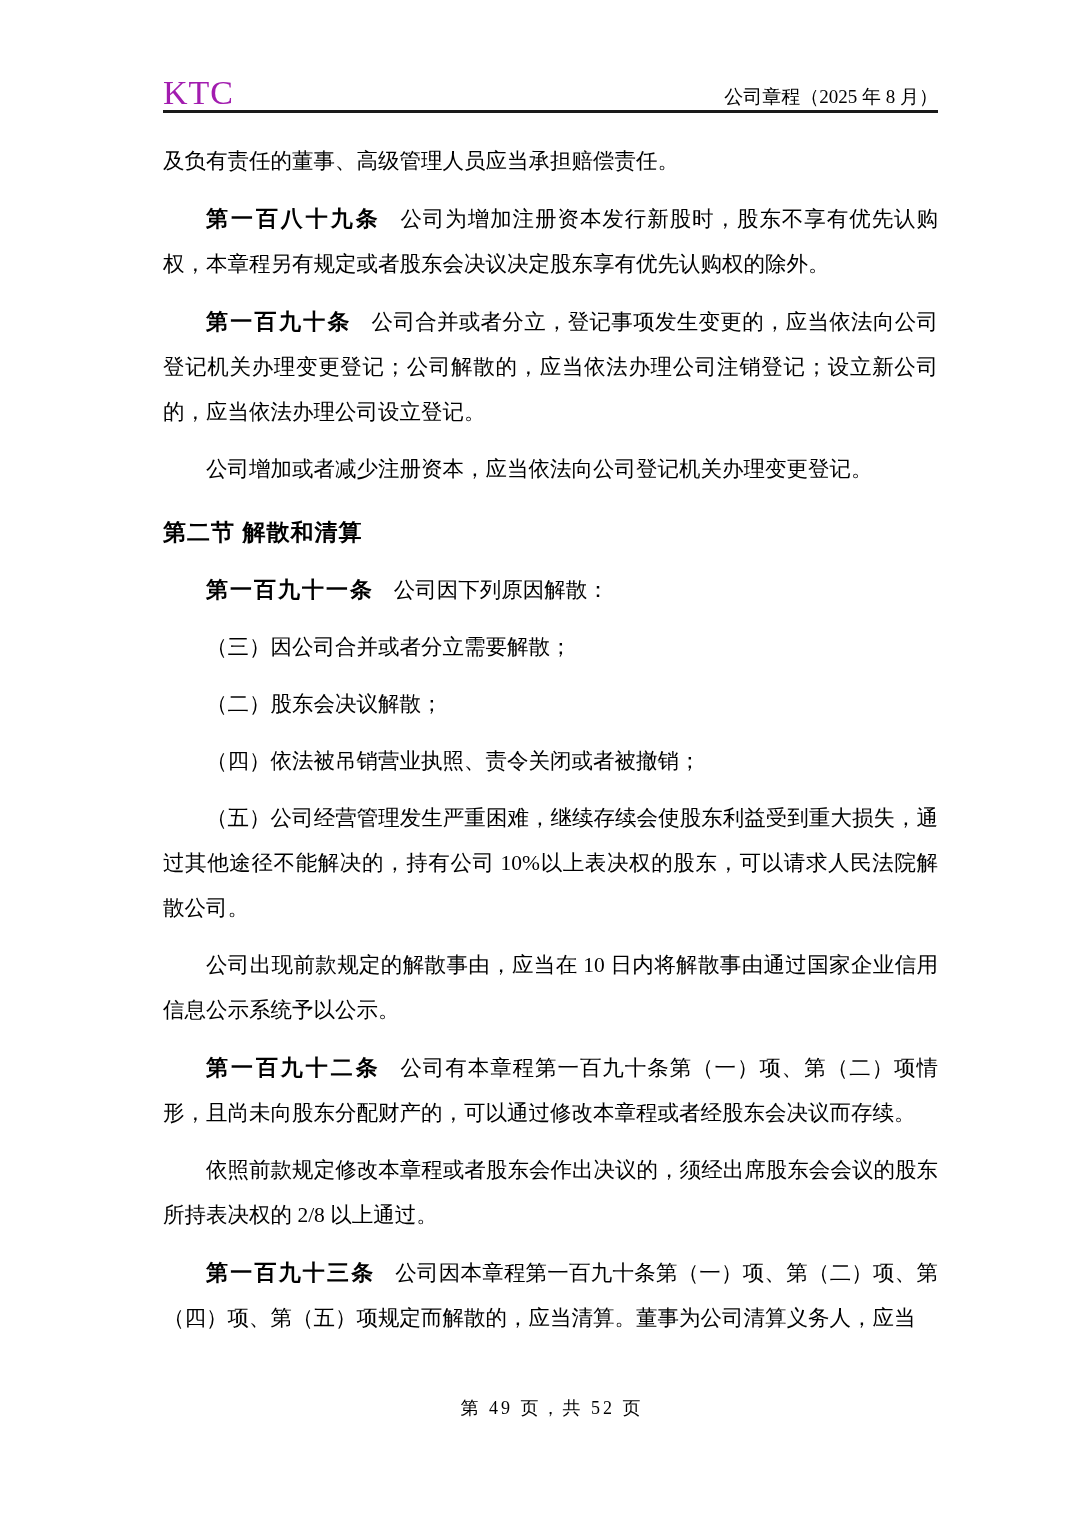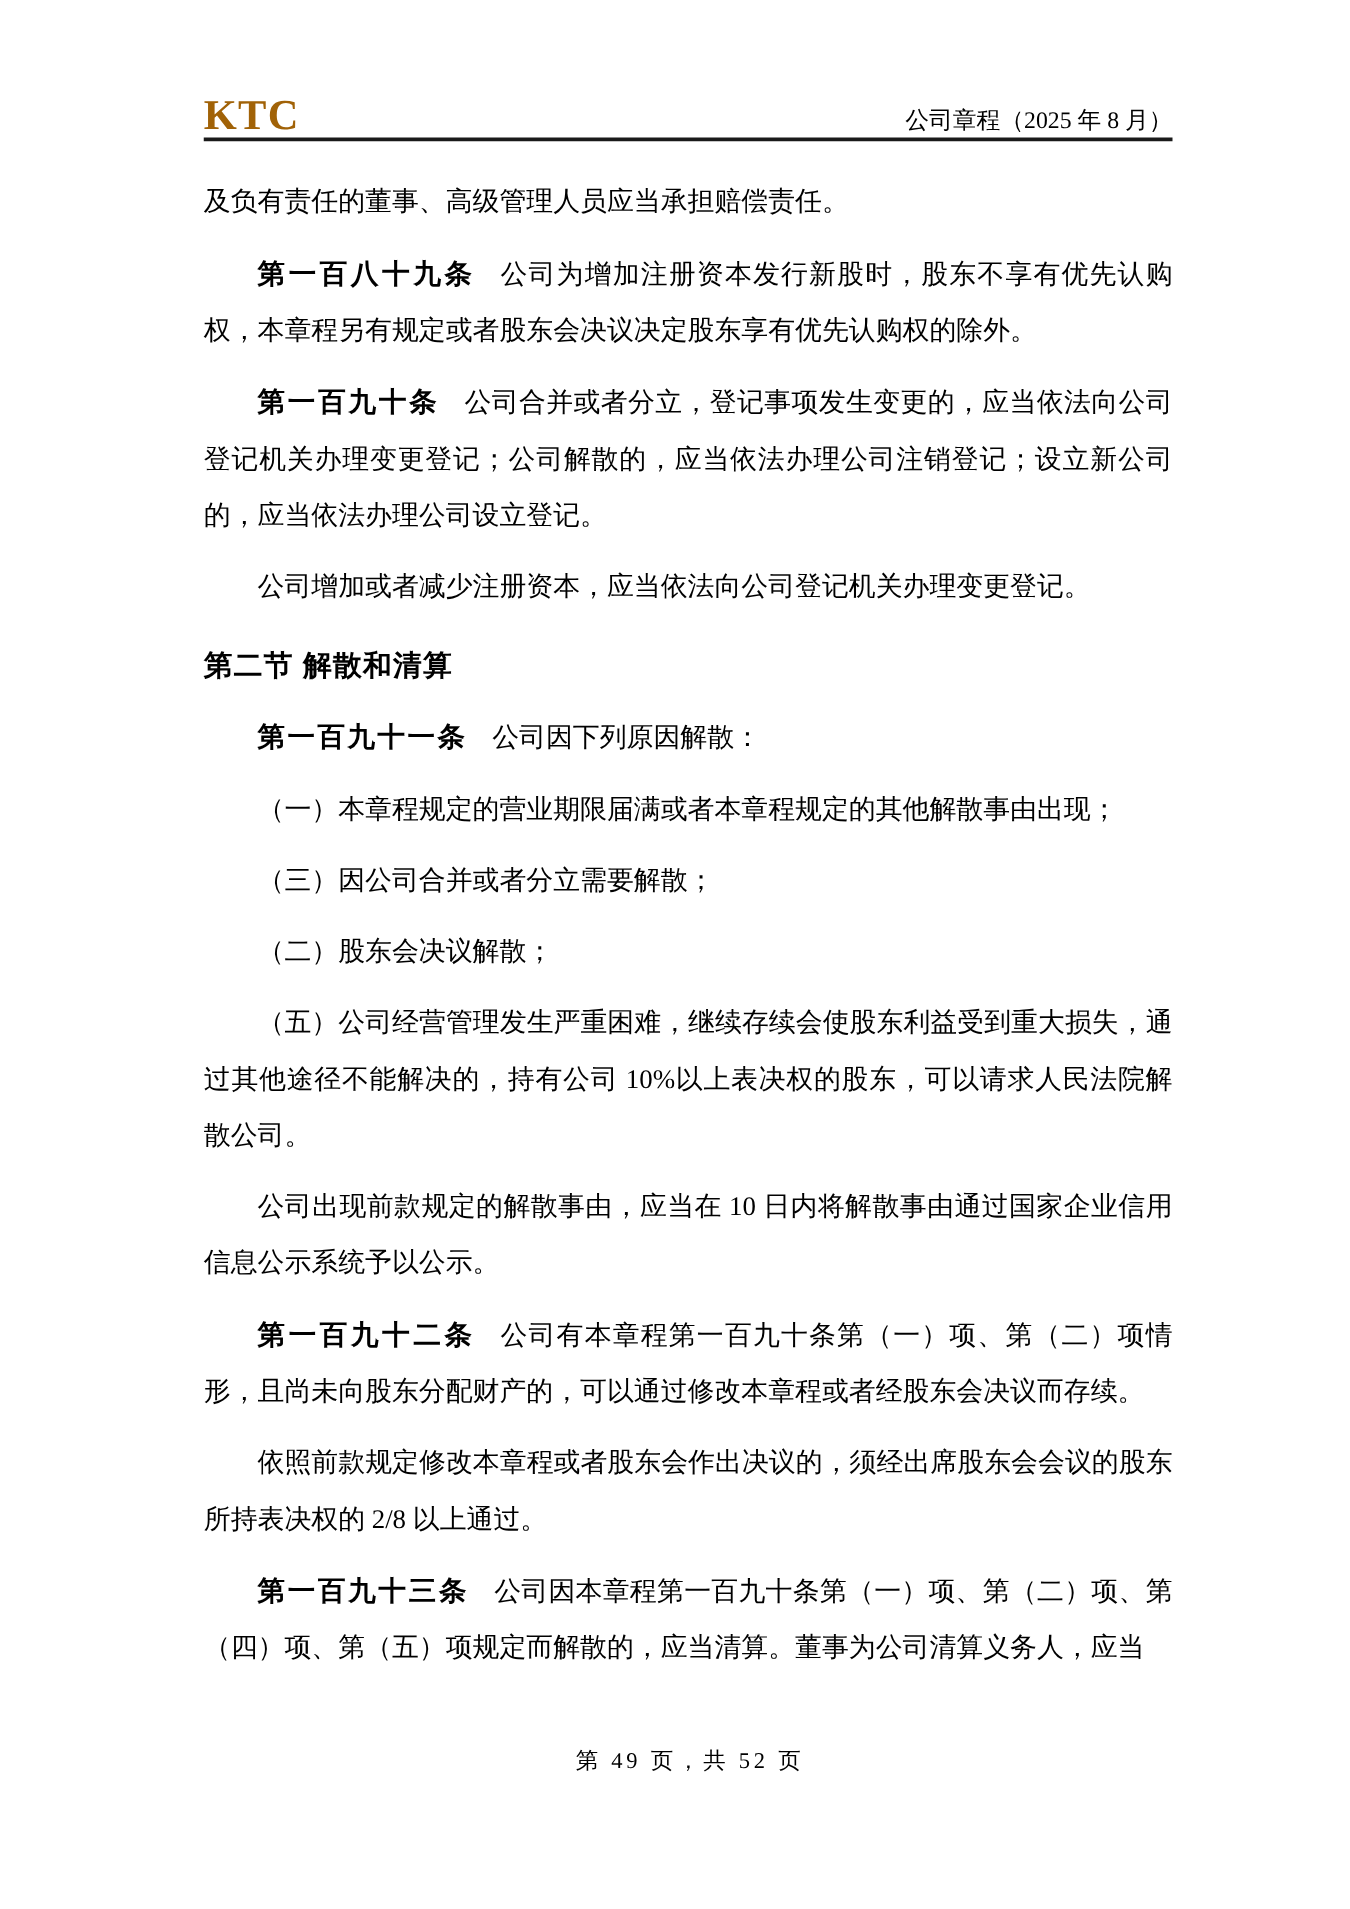--- a/index.html
+++ b/index.html
@@ -24,24 +24,24 @@
     width: 775px;
     padding-top: 70px;
     border-bottom: 3px solid #1a1a1a;
     height: 40px;
     display: flex;
     align-items: flex-end;
     justify-content: space-between;
   }
   .logo {
     font-family: "Liberation Serif", "DejaVu Serif", serif;
-    font-weight: 700;
+    font-weight: 400;
     font-size: 34px;
     line-height: 34px;
-    color: #a16207;
+    color: #a21caf;
     letter-spacing: 1px;
   }
   .doc-title {
     font-size: 19px;
     line-height: 26px;
     color: #000000;
   }
   
   .main {
     position: absolute;
@@ -106,23 +106,23 @@
     <p class="para"><span class="term">第一百八十九条</span><span>公司为增加注册资本发行新股时，股东不享有优先认购权，本章程另有规定或者股东会决议决定股东享有优先认购权的除外。</span></p>
 
     <p class="para"><span class="term">第一百九十条</span><span>公司合并或者分立，登记事项发生变更的，应当依法向公司登记机关办理变更登记；公司解散的，应当依法办理公司注销登记；设立新公司的，应当依法办理公司设立登记。</span></p>
 
     <p class="para">公司增加或者减少注册资本，应当依法向公司登记机关办理变更登记。</p>
 
     <h2 class="section-heading">第二节 解散和清算</h2>
 
     <p class="para"><span class="term">第一百九十一条</span><span>公司因下列原因解散：</span></p>
 
-    <p class="para">（一）本章程规定的营业期限届满或者本章程规定的其他解散事由出现；</p>
     <p class="para">（三）因公司合并或者分立需要解散；</p>
     <p class="para">（二）股东会决议解散；</p>
+    <p class="para">（四）依法被吊销营业执照、责令关闭或者被撤销；</p>
     <p class="para">（五）公司经营管理发生严重困难，继续存续会使股东利益受到重大损失，通过其他途径不能解决的，持有公司 10%以上表决权的股东，可以请求人民法院解散公司。</p>
 
     <p class="para">公司出现前款规定的解散事由，应当在 10 日内将解散事由通过国家企业信用信息公示系统予以公示。</p>
 
     <p class="para"><span class="term">第一百九十二条</span><span>公司有本章程第一百九十条第（一）项、第（二）项情形，且尚未向股东分配财产的，可以通过修改本章程或者经股东会决议而存续。</span></p>
 
     <p class="para">依照前款规定修改本章程或者股东会作出决议的，须经出席股东会会议的股东所持表决权的 2/8 以上通过。</p>
 
     <p class="para"><span class="term">第一百九十三条</span><span>公司因本章程第一百九十条第（一）项、第（二）项、第（四）项、第（五）项规定而解散的，应当清算。董事为公司清算义务人，应当</span></p>
 

